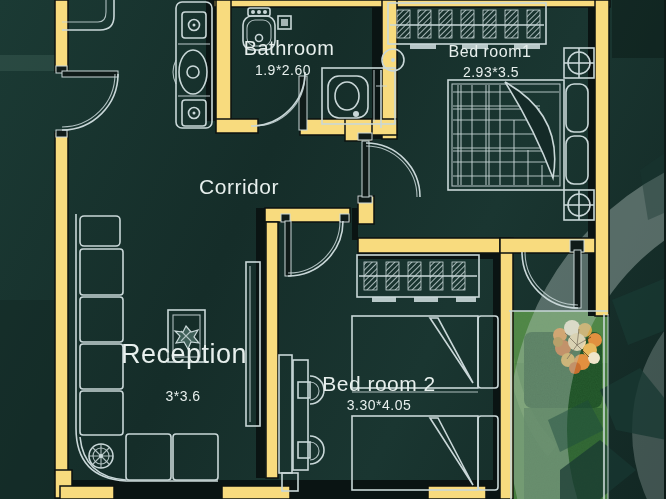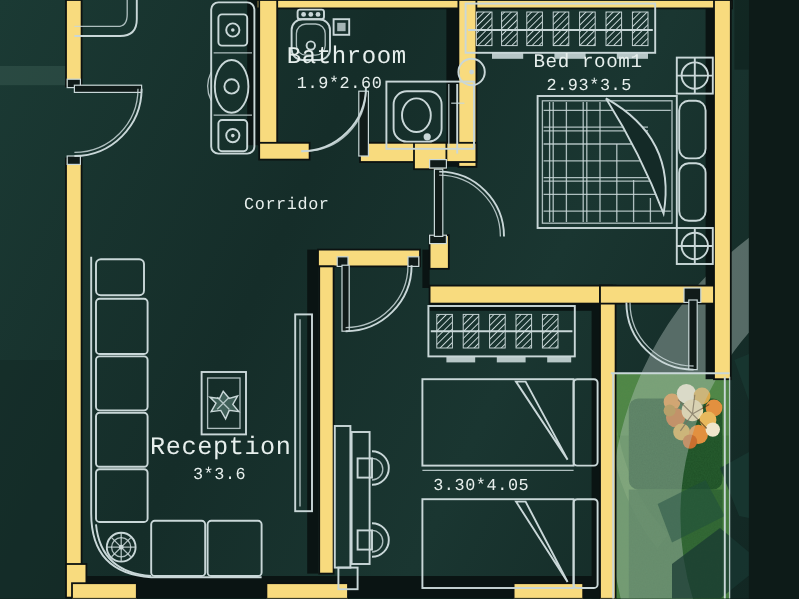--- a/index.html
+++ b/index.html
@@ -4,21 +4,22 @@
 <style>
   :root{
     --bg:#17332e; --wall:#f8db7e; --wall-edge:#0c1211; --line:#c9d7d8;
     --text:#e7efed; --grass:#477d3d; --grass-dark:#1f5026; --grass-light:#76a35e;
     --watermark:#b8c7c2;
   }
   html,body{margin:0;padding:0;background:#0d1b18;}
   #plan{
     position:relative;width:624px;height:499px;overflow:hidden;
     background:linear-gradient(115deg,#1b3a34 0%,#152d29 38%,#1a3631 66%,#122723 100%);
-    font-family:Liberation Mono, monospace;
+    font-family:Liberation Sans, sans-serif;
+    padding-left:40px;
   }
   #plan svg{position:absolute;left:0;top:0;}
   .wall{fill:var(--wall);stroke:var(--wall-edge);stroke-width:1.5;}
   .ln{fill:none;stroke:var(--line);stroke-width:1.6;}
   .thin{fill:none;stroke:var(--line);stroke-width:1.1;opacity:.85;}
   .lnF{fill:var(--line);}
   .shadow{fill:#0a1413;}
   .dark{fill:#101b19;stroke:var(--line);stroke-width:1;}
   .label{
     position:absolute;color:var(--text);white-space:nowrap;
@@ -334,19 +335,20 @@
     </g>
   </g>
 </svg>
 
   <div class="label room-name" style="left:289px;top:48px;font-size:20px">Bathroom</div>
   <div class="label room-dims" style="left:283px;top:70px">1.9*2.60</div>
 
   <div class="label room-name" style="left:490px;top:52px;font-size:16px">Bed room1</div>
   <div class="label room-dims" style="left:491px;top:72px">2.93*3.5</div>
 
-  <div class="label room-name" style="left:239px;top:171px;font-size:14px">Corridor</div>
-
-  <div class="label room-name" style="left:184px;top:374px;font-size:21px">Reception</div>
+  <div class="label room-name" style="left:239px;top:187px;font-size:21px">Corridor</div>
+
+  <div class="label room-name" style="left:184px;top:354px;font-size:27px">Reception</div>
   <div class="label room-dims" style="left:183px;top:396px">3*3.6</div>
 
-  <div class="label room-dims" style="left:401px;top:405px">3.30*4.05</div>
+  <div class="label room-name" style="left:379px;top:384px;font-size:21px">Bed room 2</div>
+  <div class="label room-dims" style="left:379px;top:405px">3.30*4.05</div>
 </div>
 
 </body></html>

